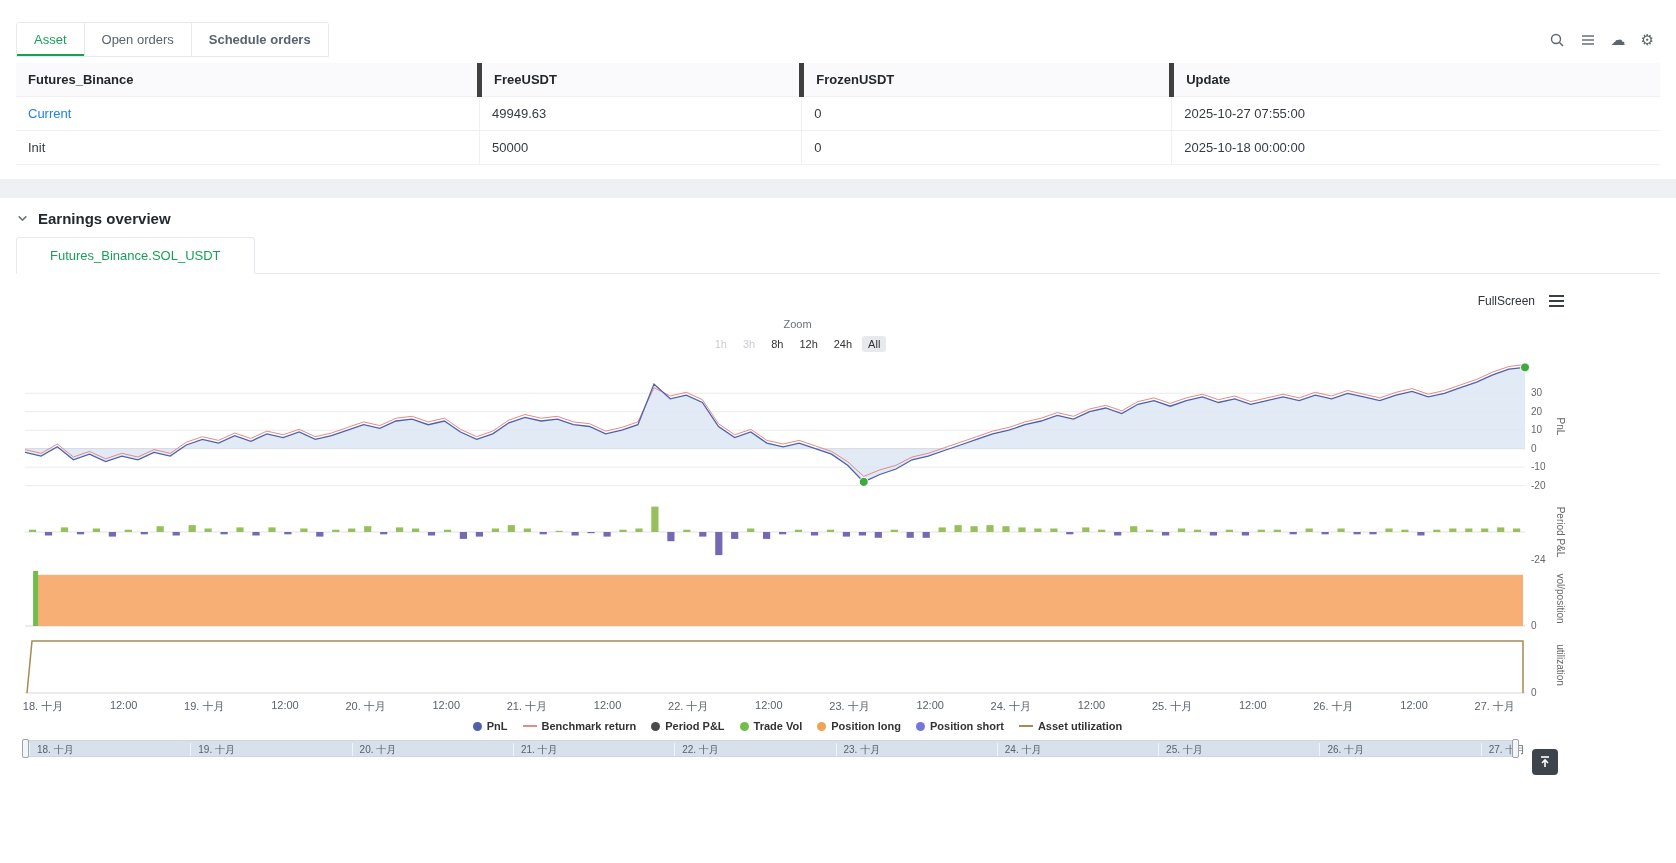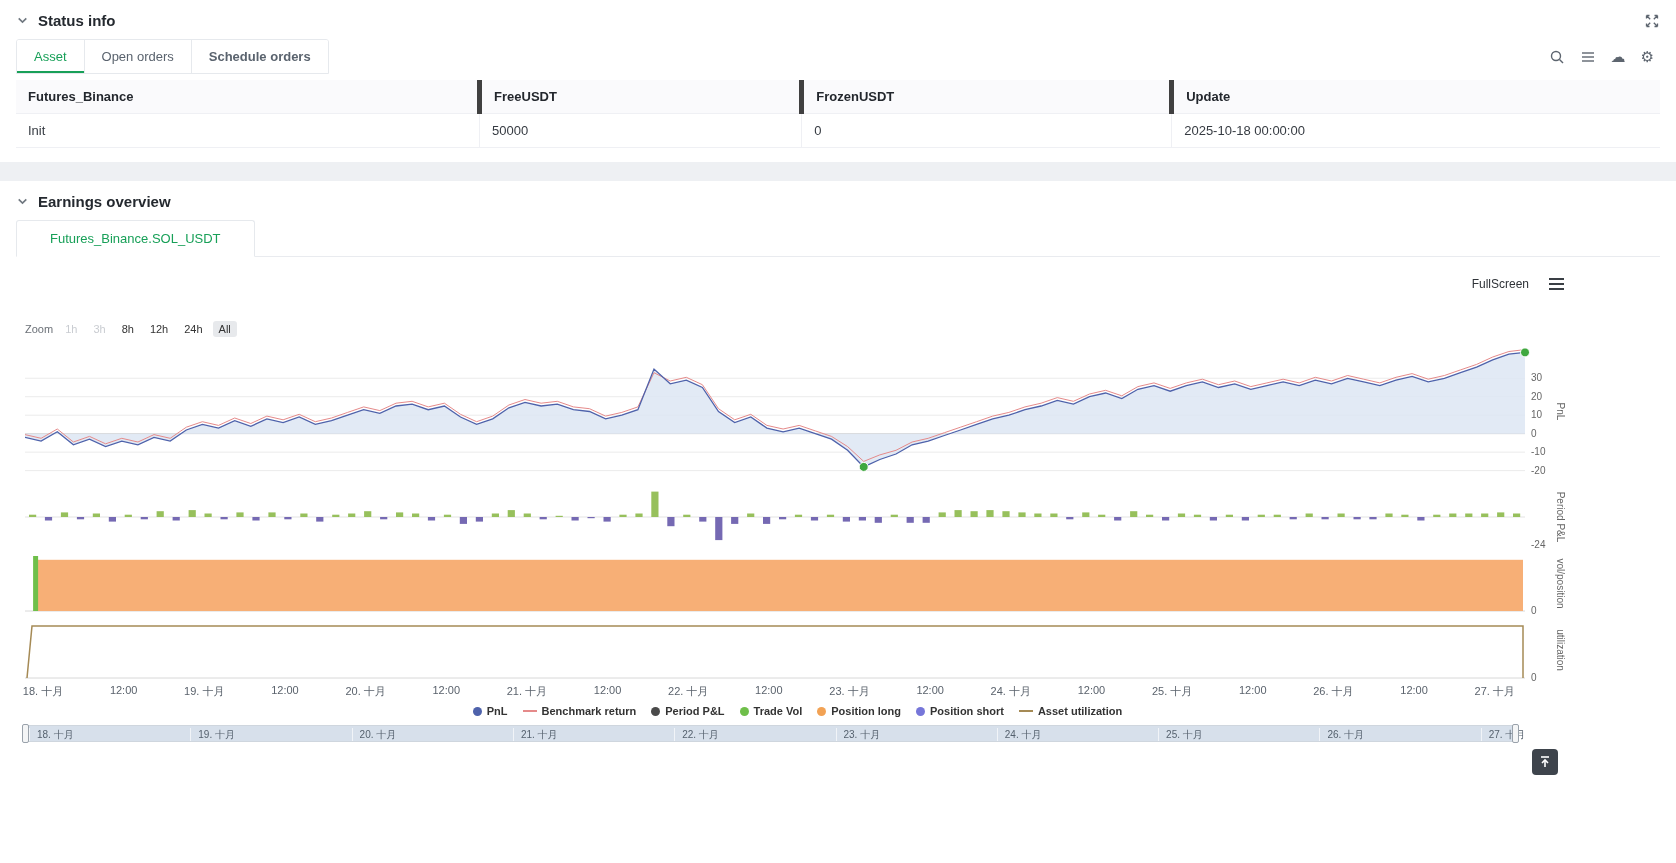--- a/index.html
+++ b/index.html
@@ -35,25 +35,25 @@
   .separator{height:19px;background:#eef0f3;}
 
   
   .tabline{margin-top:10px;border-bottom:1px solid #e9ebef;}
   .earn-tab{display:inline-block;padding:10px 33px;border:1px solid #e6e9ed;border-bottom:1px solid #fff;
             border-radius:3px 3px 0 0;color:var(--green);font-size:13px;margin-bottom:-1px;background:#fff;cursor:pointer;}
 
   .chart-area{margin:20px 0 0 9px;position:relative;width:1545px;}
   .stats-row{position:relative;height:18px;}
   .stats{text-align:center;font-size:13px;color:#454d57;}
-  .fullscreen{position:absolute;right:6px;top:0;display:flex;align-items:center;gap:20px;font-size:12px;color:#2f3338;cursor:pointer;}
+  .fullscreen{position:absolute;right:6px;top:0;display:flex;align-items:center;gap:14px;font-size:12px;color:#2f3338;cursor:pointer;}
   .burger{display:inline-flex;flex-direction:column;gap:3px;cursor:pointer;}
   .burger i{width:15px;height:2px;background:#3a3f45;display:block;}
 
-  .zoom-row{display:flex;align-items:center;gap:6px;margin:26px 0 8px;font-size:11px;color:#6b7077;}
+  .zoom-row{display:flex;align-items:center;gap:6px;margin:6px 0 8px;font-size:11px;color:#6b7077;flex-direction:column;}
   .zbtn{padding:2px 6px;border-radius:3px;color:#333;cursor:pointer;}
   .zbtn.disabled{color:#c9ccd1;cursor:default;}
   .zbtn.active{background:#e7e9ec;}
 
   #chart-svg{display:block;}
   .tick{font-size:10px;fill:#666;font-family:"Liberation Sans",sans-serif;}
 
   #x-labels{position:relative;height:15px;margin-top:3px;font-size:11px;color:#5a626c;}
   #x-labels span{position:absolute;transform:translateX(-50%);white-space:nowrap;top:0;}
 
@@ -72,37 +72,20 @@
 
   .fab{position:absolute;left:1532px;top:749px;width:26px;height:26px;background:#3e444c;border:none;
        border-radius:4px;color:#fff;display:flex;align-items:center;justify-content:center;cursor:pointer;}
 </style>
 </head>
 <body>
 
 <div class="page">
 
   <section class="section">
-    <div class="sec-header">
-      <span class="icon-btn">
-        <svg width="13" height="13" viewBox="0 0 12 12">
-            <path d="M2.5 4 L6 7.5 L9.5 4" fill="none" stroke="#707880" stroke-width="1.5"></path>
-          </svg>
-      </span>
-      <span class="sec-title">Status info</span>
-      <span class="header-spacer"></span>
-      <span class="icon-btn">
-        <svg width="16" height="16" viewBox="0 0 16 16" fill="none" stroke="currentColor" stroke-width="1.3">
-          <path d="M6.2 6.2 L2.5 2.5 M2.5 2.5 h3 M2.5 2.5 v3"></path>
-          <path d="M9.8 6.2 L13.5 2.5 M13.5 2.5 h-3 M13.5 2.5 v3"></path>
-          <path d="M6.2 9.8 L2.5 13.5 M2.5 13.5 h3 M2.5 13.5 v-3"></path>
-          <path d="M9.8 9.8 L13.5 13.5 M13.5 13.5 h-3 M13.5 13.5 v-3"></path>
-        </svg>
-      </span>
-    </div>
 
     <div class="tabs-row">
       <div class="tab-group" id="status-tabs">
           <span class="tab active">Asset</span>
           <span class="tab">Open orders</span>
           <span class="tab">Schedule orders</span>
         </div>
       <div class="tool-icons">
         <span class="icon-btn">
           <svg width="16" height="16" viewBox="0 0 16 16">
@@ -131,20 +114,26 @@
         </colgroup>
       <thead>
         <tr>
           <th>Futures_Binance</th>
           <th>FreeUSDT</th>
           <th>FrozenUSDT</th>
           <th>Update</th>
         </tr>
       </thead>
       <tbody>
+        <tr>
+          <td class="link">Current</td>
+          <td>49949.63</td>
+          <td>0</td>
+          <td>2025-10-27 07:55:00</td>
+        </tr>
         <tr>
           <td>Init</td>
           <td>50000</td>
           <td>0</td>
           <td>2025-10-18 00:00:00</td>
         </tr>
       </tbody>
     </table>
   </section>
 

